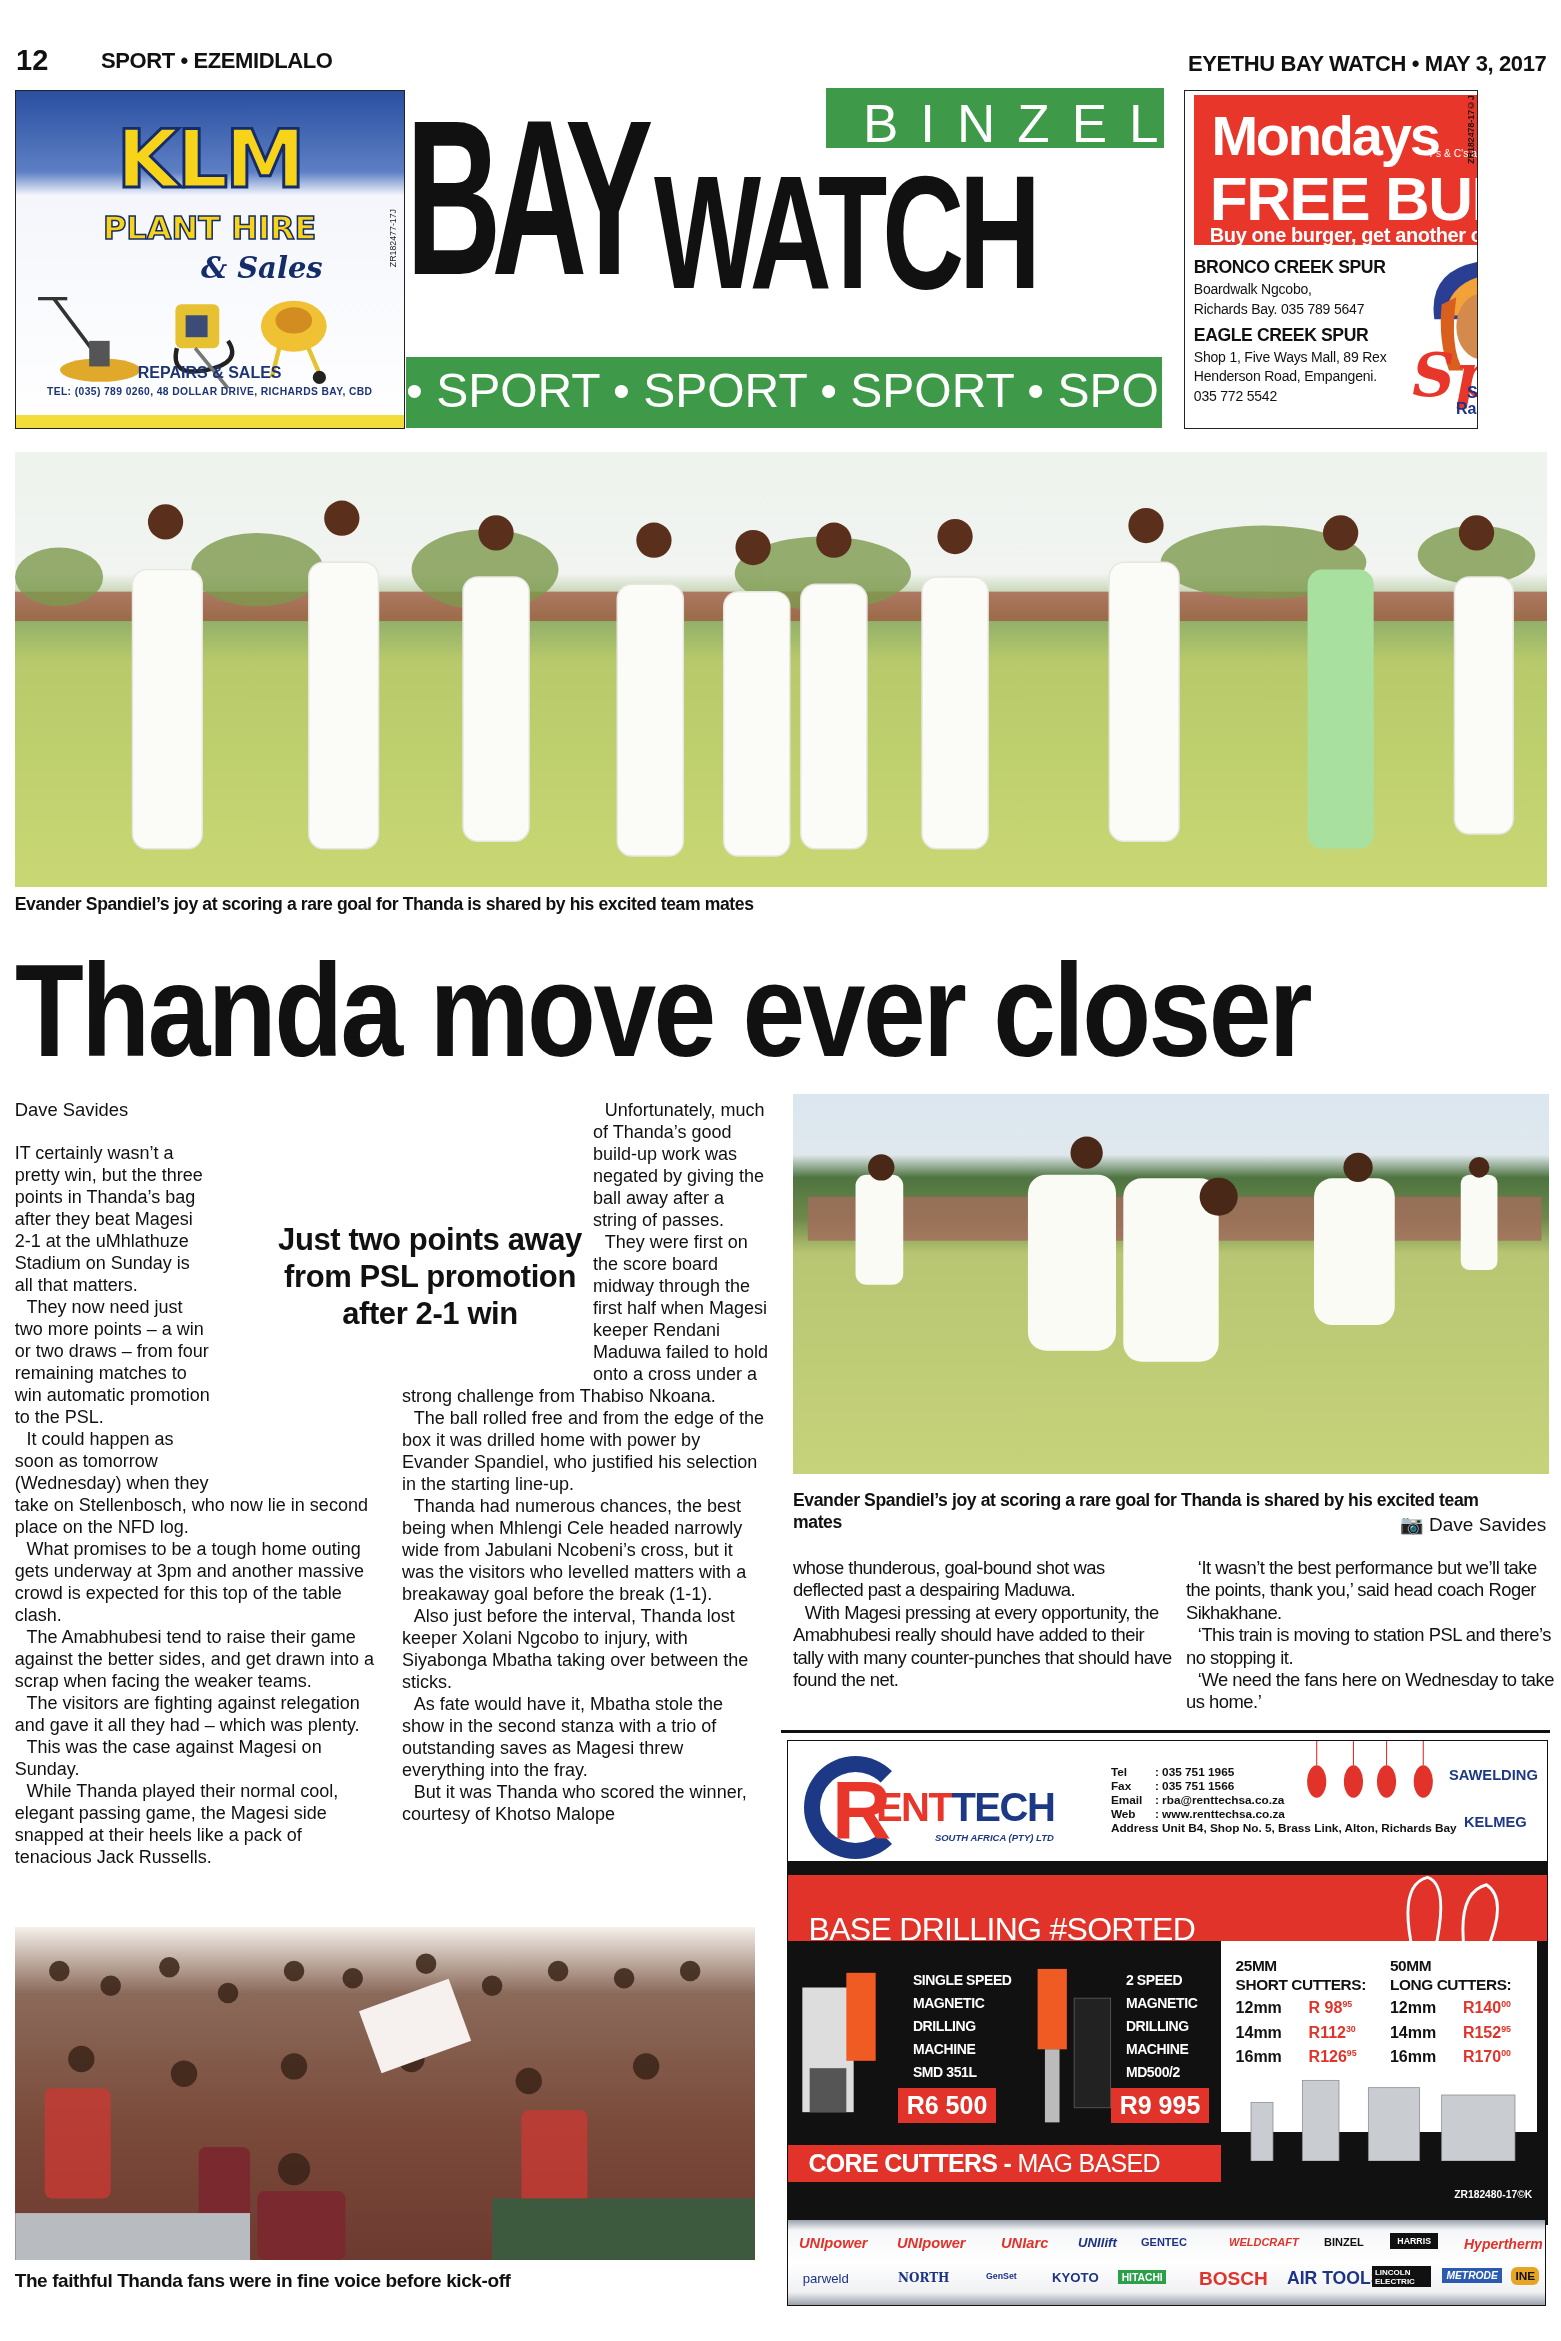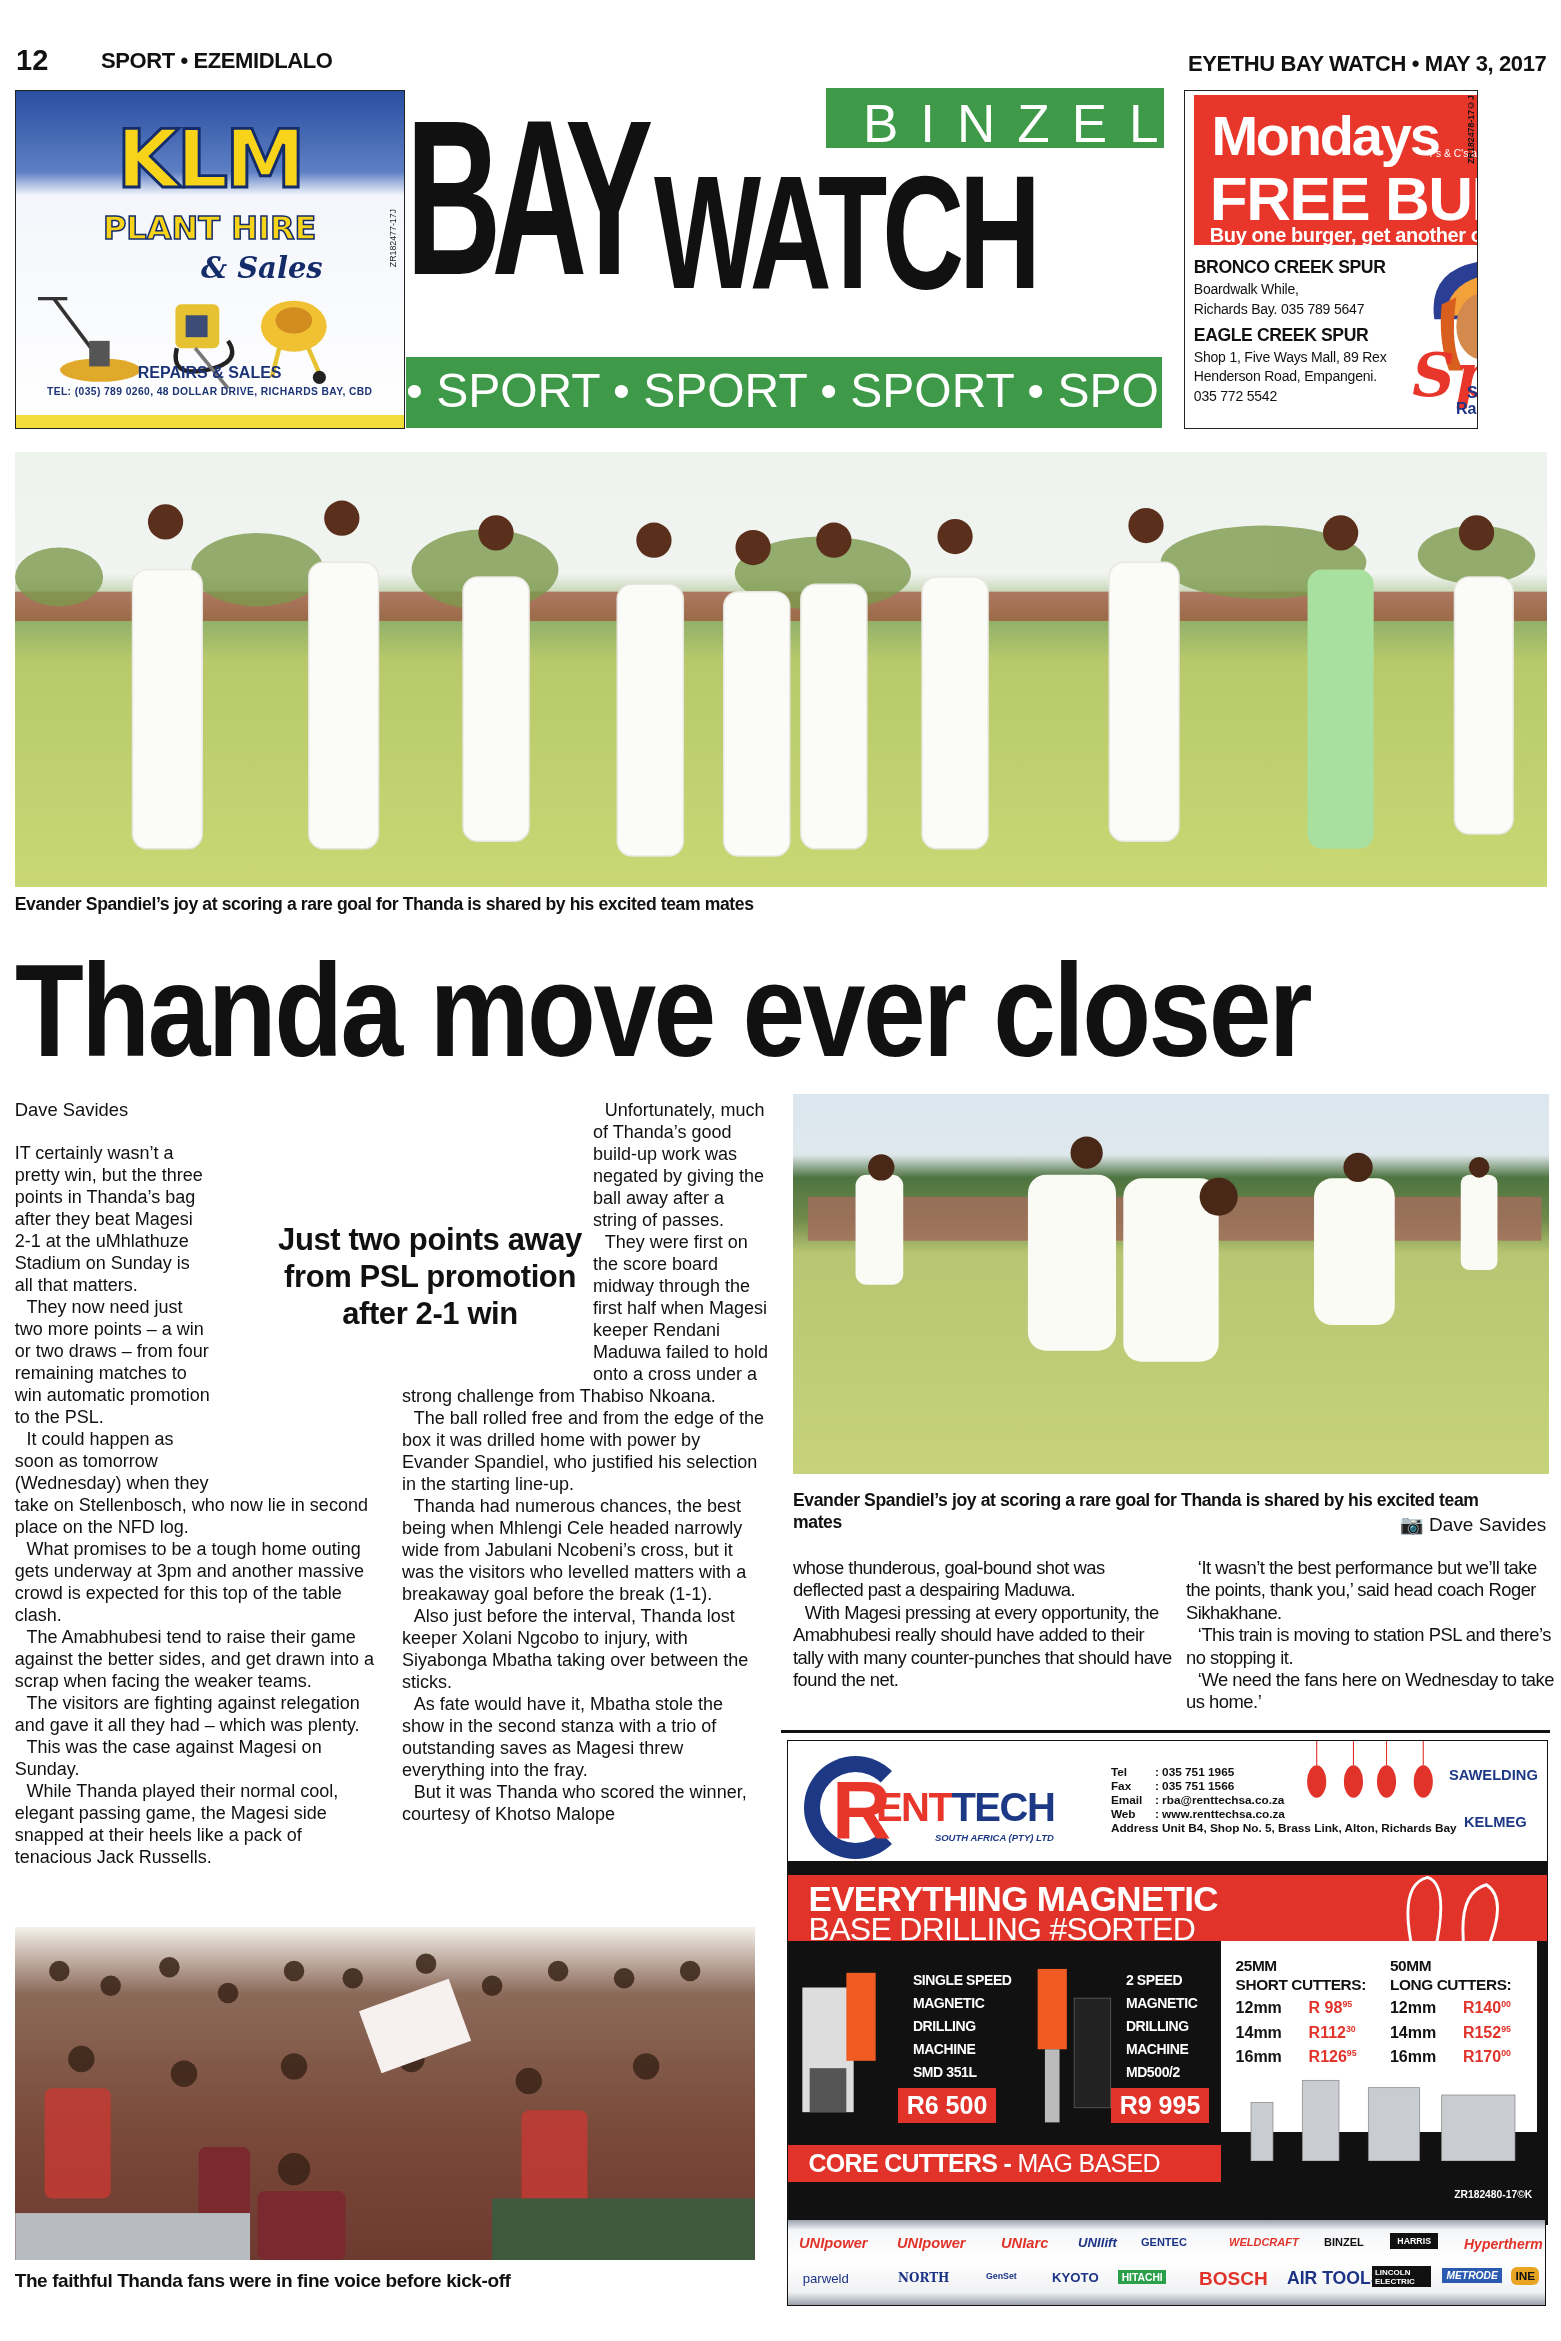--- a/index.html
+++ b/index.html
@@ -144,21 +144,21 @@
 
 <div class="abs spur">
   <div class="abs spur-red">
     <div class="abs spur-mondays">Mondays</div>
     <div class="abs spur-tcs">T's &amp; C's apply.</div>
     <div class="abs spur-free">FREE BURGER</div>
     <div class="abs spur-buy">Buy one burger, get another one free!</div>
   </div>
   <div class="abs spur-code">ZR182478-17©J</div>
   <div class="abs spur-store" style="top:166px">BRONCO CREEK SPUR</div>
-  <div class="abs spur-addr" style="top:188px">Boardwalk While,</div>
+  <div class="abs spur-addr" style="top:188px">Boardwalk Ngcobo,</div>
   <div class="abs spur-addr" style="top:208px">Richards Bay. 035 789 5647</div>
   <div class="abs spur-store" style="top:234px">EAGLE CREEK SPUR</div>
   <div class="abs spur-addr" style="top:256px">Shop 1, Five Ways Mall, 89 Rex</div>
   <div class="abs spur-addr" style="top:275px">Henderson Road, Empangeni.</div>
   <div class="abs spur-addr" style="top:295px">035 772 5542</div>
   <div class="abs spur-logo">
     <svg width="132" height="169" viewBox="0 0 180 230">
       <path d="M40 90 Q30 20 110 10 Q170 20 160 90 Z" fill="#2a3f94"></path>
       <path d="M55 85 Q60 40 110 30 Q150 40 145 85 Z" fill="#f3a23a"></path>
       <ellipse cx="105" cy="100" rx="35" ry="45" fill="#d48a4c"></ellipse>
@@ -339,21 +339,20 @@
             <line x1="20" y1="0" x2="20" y2="33"></line>
             <line x1="70" y1="0" x2="70" y2="33"></line>
             <line x1="115" y1="0" x2="115" y2="33"></line>
             <line x1="165" y1="0" x2="165" y2="33"></line>
           </g>
       </svg>
       <div class="abs rent-brand" style="left:661px;top:26px;">SAWELDING</div>
       <div class="abs rent-brand" style="left:676px;top:73px;">KELMEG</div>
     </div>
     <div class="abs rent-red1"></div>
-    <div class="abs rent-everything">EVERYTHING MAGNETIC</div>
     <div class="abs rent-base">BASE DRILLING #SORTED</div>
     <svg class="abs" style="left:610px;top:129px" width="118" height="81" viewBox="0 0 160 110">
       <path d="M20 110 Q0 20 40 10 Q70 20 50 110" fill="none" stroke="#fff" stroke-width="4"></path>
       <path d="M90 110 Q80 30 120 20 Q150 40 120 110" fill="none" stroke="#fff" stroke-width="4"></path>
     </svg>
 
     <svg class="abs" style="left:7.3px;top:217px" width="110" height="169" viewBox="0 0 150 230">
       <rect x="10" y="40" width="70" height="170" fill="#ddd"></rect>
         <rect x="70" y="20" width="40" height="120" fill="#f05a23"></rect>
         <rect x="20" y="150" width="50" height="60" fill="#555"></rect>

